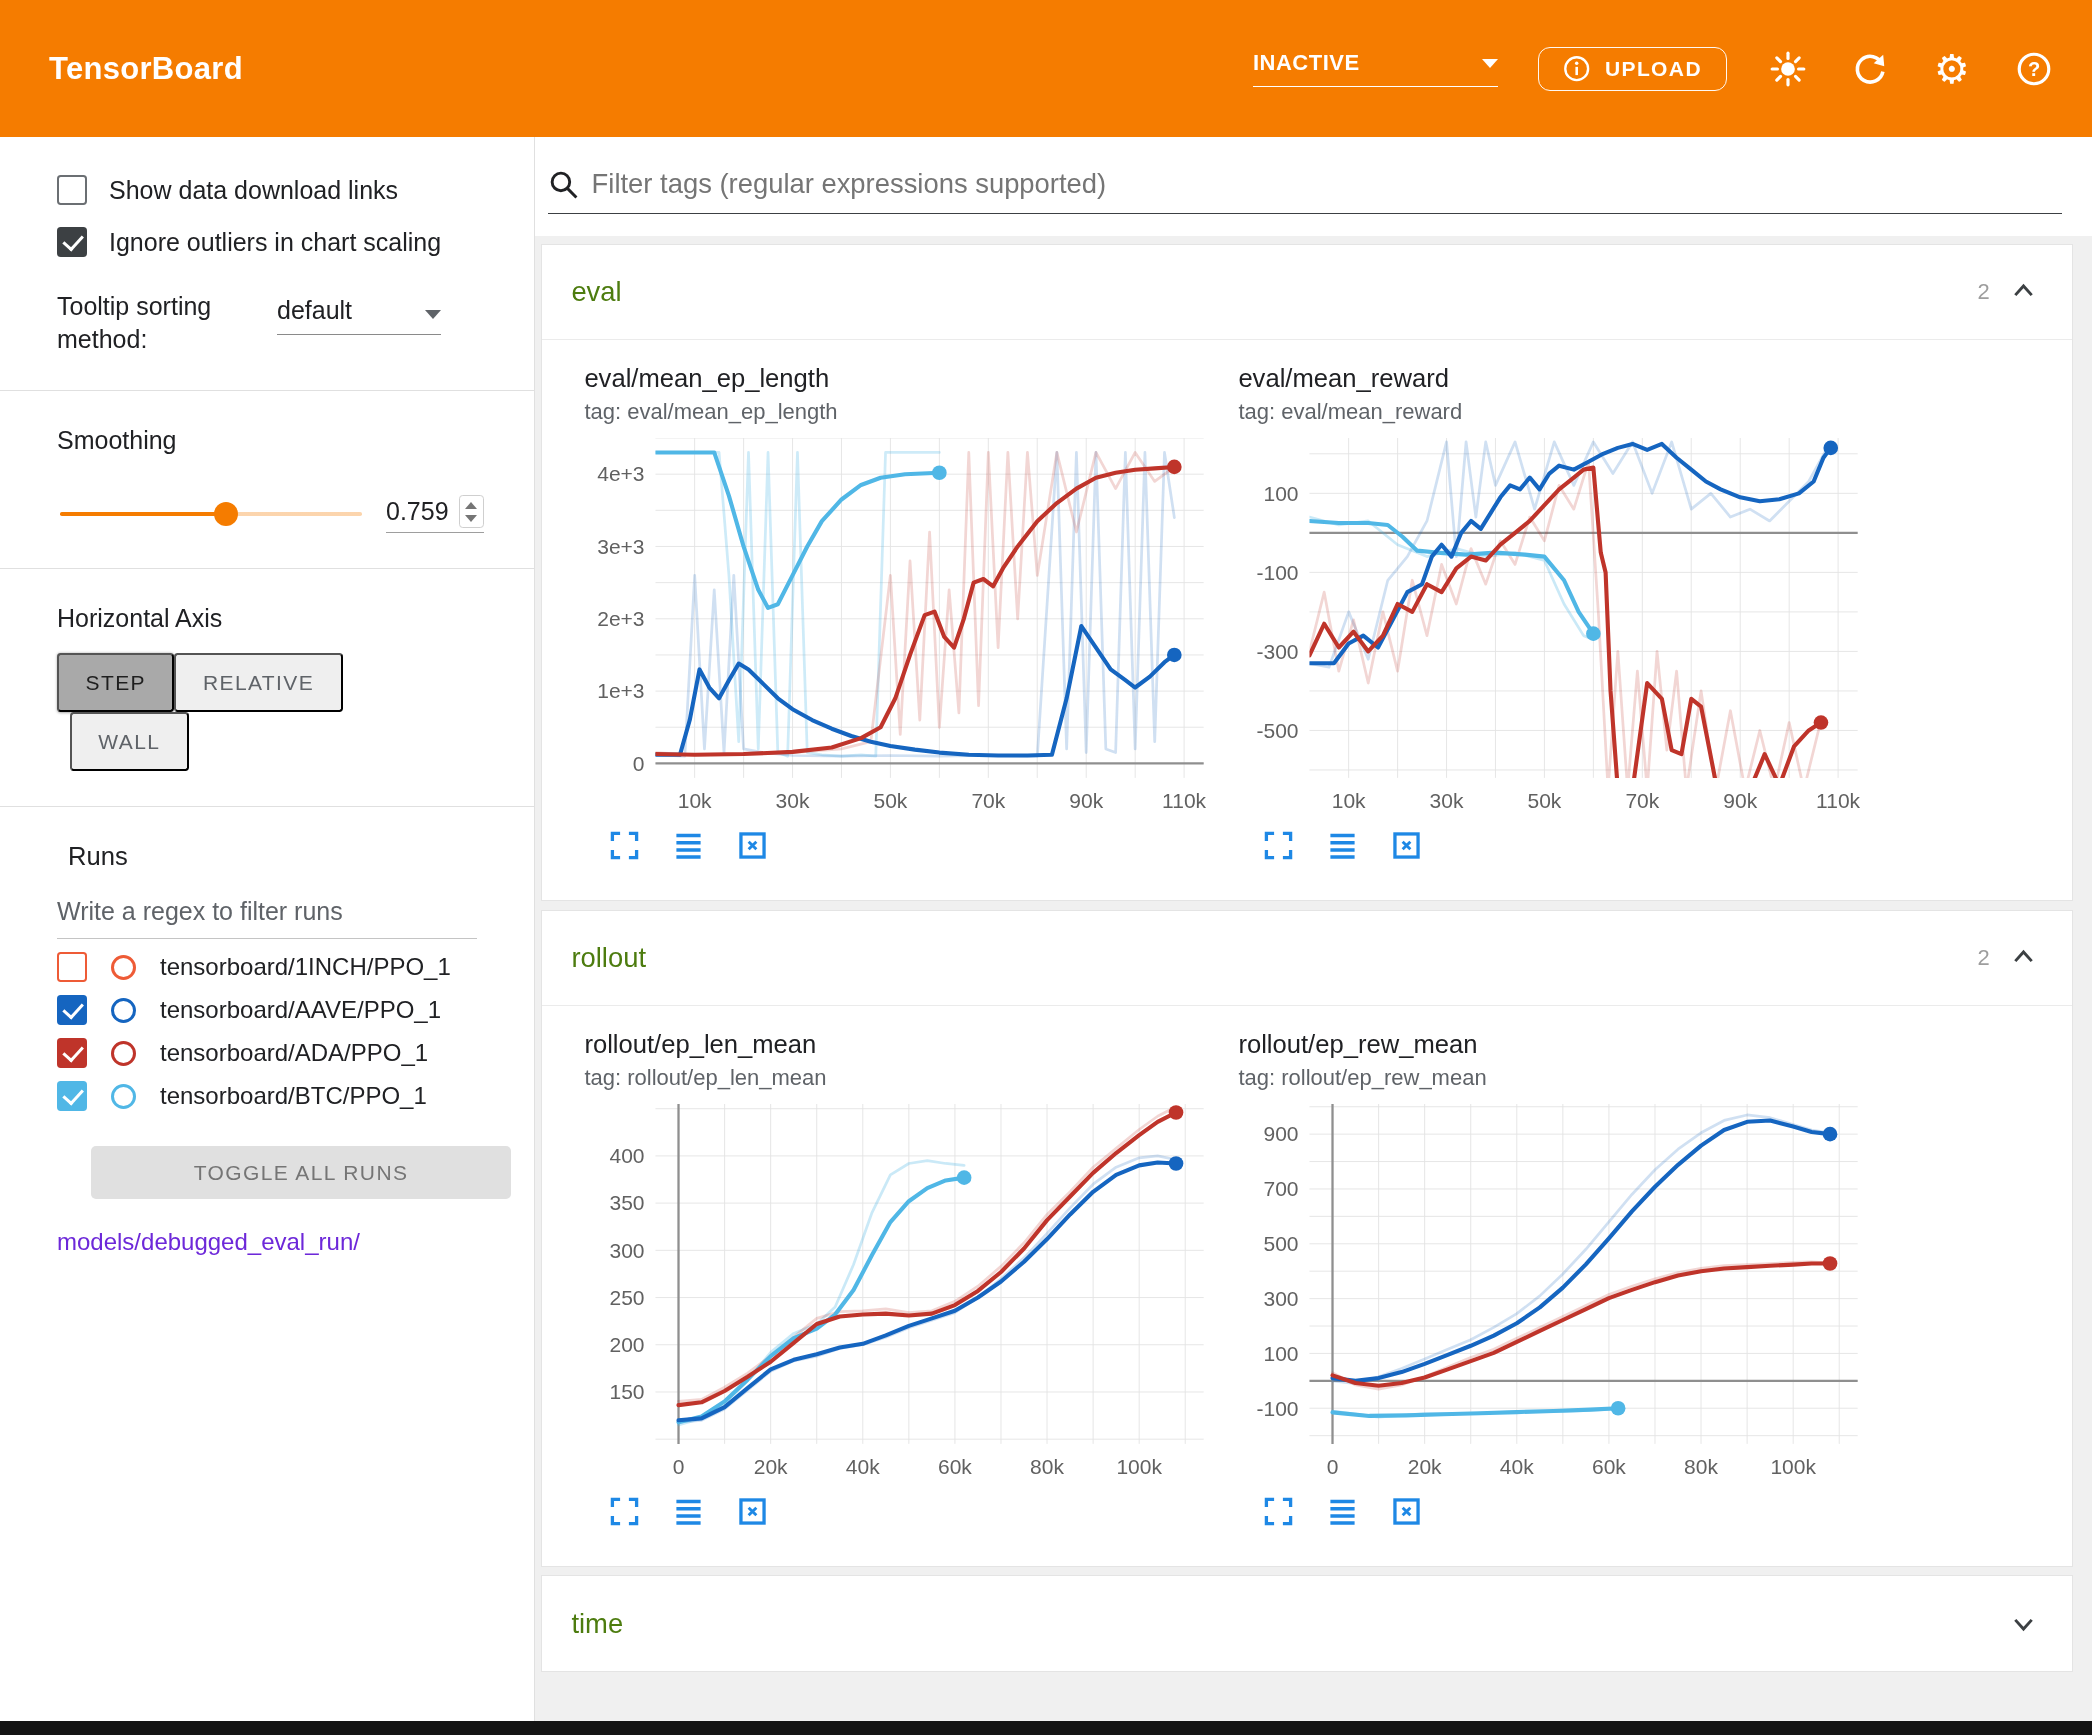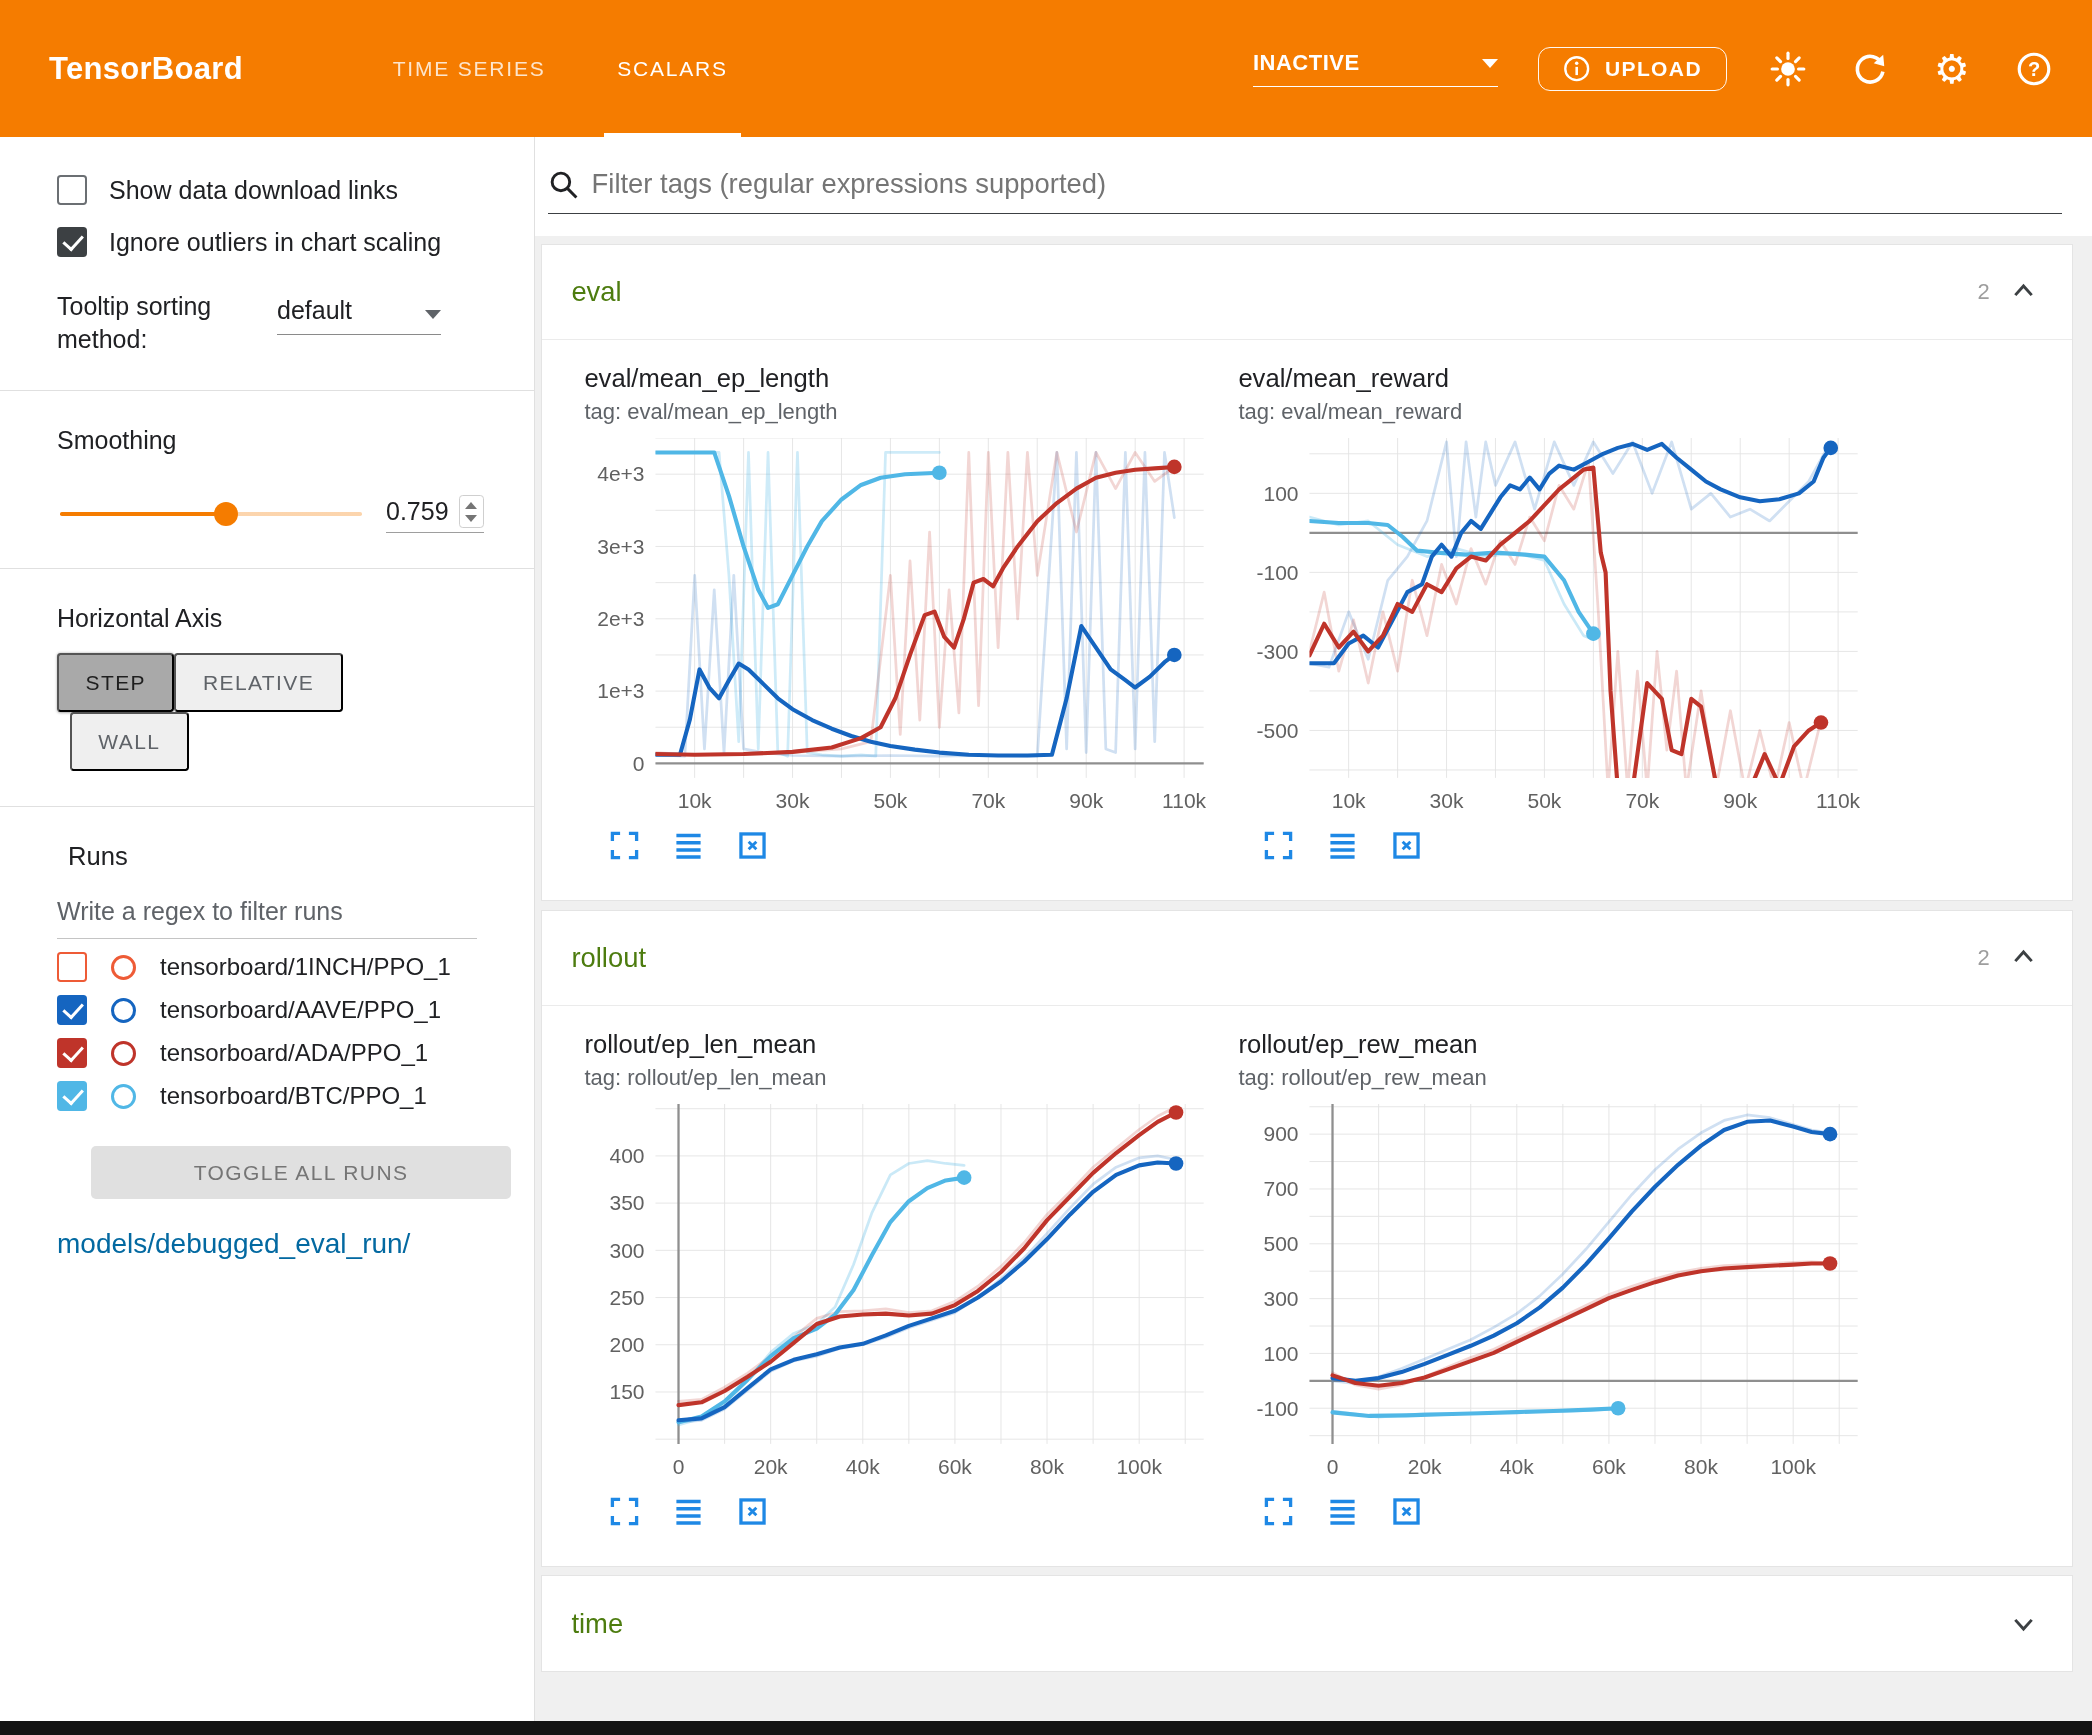--- a/index.html
+++ b/index.html
@@ -52,21 +52,21 @@
 .axis-btn:nth-child(3){margin-top:0;margin-left:12.8px}
 .runs-label{padding-left:68px;font-size:25.6px}
 .runs-filter{display:block;margin:25.6px 0 0 57px;width:420px;border:none;outline:none;border-bottom:0.9px solid #c4c4c4;font-size:25px;padding-bottom:12.8px;color:#202124;font-family:inherit;background:transparent}
 .runs-filter::placeholder{color:#5f6368}
 .run-row{display:flex;align-items:center;gap:24px;padding-left:57px;margin-top:13px;cursor:pointer}
 .run-cb{width:30px;height:30px;border-radius:3.7px;border:2.7px solid;position:relative;flex:0 0 auto;background:#fff}
 .run-cb.checked::after{content:'';position:absolute;left:8.2px;top:1.8px;width:9.1px;height:16.4px;border:solid #fff;border-width:0 3.7px 3.7px 0;transform:rotate(42deg)}
 .run-circle{width:25px;height:25px;border-radius:50%;border:3.2px solid;flex:0 0 auto;background:#fff}
 .run-label{font-size:24px;white-space:nowrap}
 .toggle-all{display:block;margin:35px 0 0 91px;width:420px;height:53px;background:#e0e0e0;border:none;border-radius:5px;font-size:21px;letter-spacing:1.4px;color:#757575;font-family:inherit;cursor:pointer;font-weight:500}
-.models-path{padding-left:57px;margin-top:29px;font-size:28px;color:#0369a1}
+.models-path{padding-left:57px;margin-top:29px;font-size:24px;color:#6d28d9}
 
 
 .main{flex:1;background:#f0f0f0;display:flex;flex-direction:column;min-width:0}
 .filter-row{background:#fff;padding:31px 30px 22px 12.8px}
 .search-wrap{display:flex;align-items:center;gap:12.8px;border-bottom:1.8px solid #3c4043;padding-bottom:12.8px}
 .filter-input{flex:1;border:none;outline:none;font-size:27.4px;font-family:inherit;color:#202124;background:transparent}
 .filter-input::placeholder{color:#757575}
 .cards{flex:1;overflow:hidden;padding:8.2px 19px 0 6.4px;display:flex;flex-direction:column;gap:8.2px}
 .card{background:#fff;border:0.9px solid #e4e4e4;flex:0 0 auto}
 .card-header{height:95px;display:flex;align-items:center;padding:0 33px 0 29px;cursor:pointer}
@@ -83,24 +83,20 @@
 .tool-icon{width:33px;height:33px;cursor:pointer}
 .bottom-strip{height:13.7px;background:#141414;flex:0 0 auto}
 </style>
 </head>
 <body>
 
 <div class="app">
 
   <header class="topbar">
     <div class="logo">TensorBoard</div>
-    <nav class="tabs">
-      <div class="tab">TIME SERIES</div>
-      <div class="tab active">SCALARS</div>
-    </nav>
     <div class="topbar-right">
       <div class="status-select">
         <span>INACTIVE</span>
         <span class="dd-tri-w"></span>
       </div>
       <button class="upload-btn">
         <svg width="27.4" height="27.4" viewBox="0 0 30 30">
             <circle cx="15" cy="15" r="12.5" stroke="#fff" stroke-width="2.6" fill="none"></circle>
             <rect x="13.6" y="13" width="2.8" height="9" fill="#fff"></rect>
             <circle cx="15" cy="9" r="1.9" fill="#fff"></circle>

